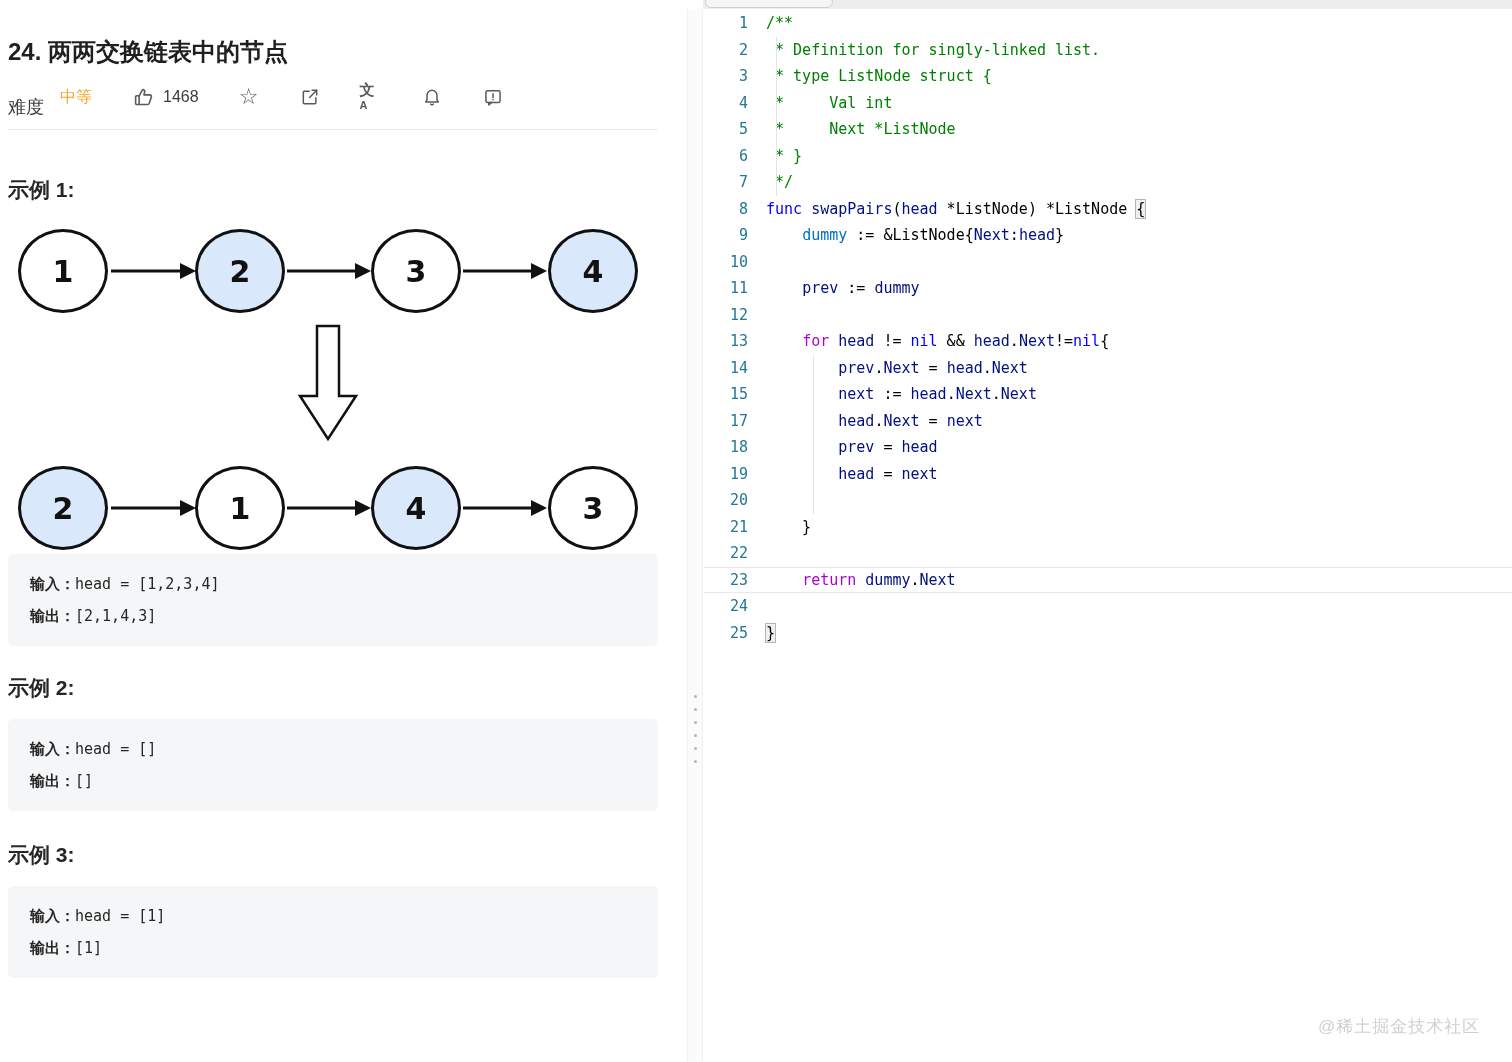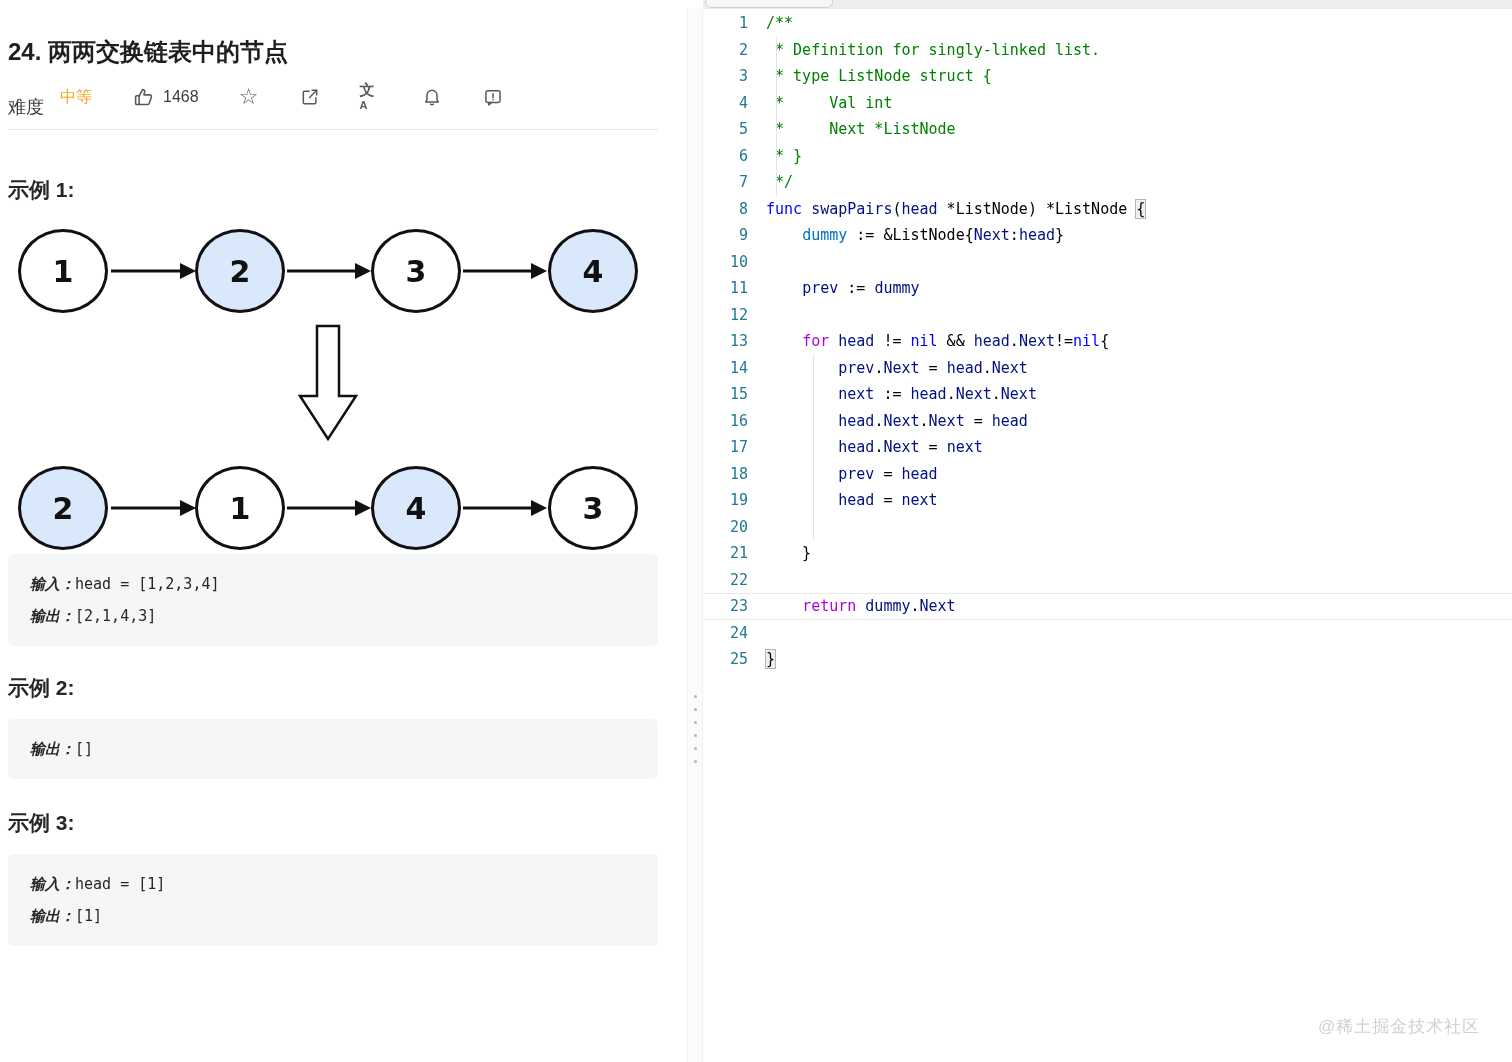--- a/index.html
+++ b/index.html
@@ -45,21 +45,21 @@
     background:#fff; display:flex; align-items:center; justify-content:center;
     font-size:30px; font-weight:bold; color:#111; font-family:"DejaVu Sans",sans-serif;
   }
   .node.blue { background:#dae8fc; }
   
   .example-box {
     width:650px; background:#f5f6f7; border-radius:5px; padding:14px 22px; margin-top:17px;
   }
   .example-box.first { margin-top:0; }
   .io-line { font-size:15px; line-height:32px; color:#262626; white-space:pre; }
-  .io-label { font-weight:bold;font-style:italic; }
+  .io-label { font-weight:bold; }
   .io-value { font-family:"DejaVu Sans Mono","Liberation Mono",monospace; }
   
   .divider {
     position:absolute; left:687px; top:9px; width:16px; height:1053px;
     background:#fbfbfb; border-left:1px solid #f1f1f1; border-right:1px solid #f1f1f1;
   }
   .divider-dots { position:absolute; left:0; top:681px; width:14px; display:flex; flex-direction:column; align-items:center; }
   .divider-dots i { width:3px; height:3px; border-radius:50%; background:#b5b5b5; margin:5px 0; }
   
   .editor { position:absolute; left:704px; top:10px; width:808px; }
@@ -183,20 +183,21 @@
         </div>
     </div>
 
     <div class="example-box first">
       <div class="io-line"><span class="io-label">输入：</span><span class="io-value">head = [1,2,3,4]</span></div>
       <div class="io-line"><span class="io-label">输出：</span><span class="io-value">[2,1,4,3]</span></div>
     </div>
 
     <div class="example-heading eh2">示例 2:</div>
     <div class="example-box">
+      <div class="io-line"><span class="io-label">输入：</span><span class="io-value">head = []</span></div>
       <div class="io-line"><span class="io-label">输出：</span><span class="io-value">[]</span></div>
     </div>
 
     <div class="example-heading eh3">示例 3:</div>
     <div class="example-box">
       <div class="io-line"><span class="io-label">输入：</span><span class="io-value">head = [1]</span></div>
       <div class="io-line"><span class="io-label">输出：</span><span class="io-value">[1]</span></div>
     </div>
 
   </div>
@@ -277,25 +278,20 @@
         <span class="ln">14</span>
         <span class="guide" style="left: 109px;"></span>
         <span class="code"><span class="t-p">        </span><span class="t-v">prev</span><span class="t-p">.</span><span class="t-v">Next</span><span class="t-p"> = </span><span class="t-v">head</span><span class="t-p">.</span><span class="t-v">Next</span></span>
       </div>
       <div class="code-line">
         <span class="ln">15</span>
         <span class="guide" style="left: 109px;"></span>
         <span class="code"><span class="t-p">        </span><span class="t-v">next</span><span class="t-p"> := </span><span class="t-v">head</span><span class="t-p">.</span><span class="t-v">Next</span><span class="t-p">.</span><span class="t-v">Next</span></span>
       </div>
       <div class="code-line">
-        <span class="ln">16</span>
-        <span class="guide" style="left: 109px;"></span>
-        <span class="code"><span class="t-p">        </span><span class="t-v">head</span><span class="t-p">.</span><span class="t-v">Next</span><span class="t-p">.</span><span class="t-v">Next</span><span class="t-p"> = </span><span class="t-v">head</span></span>
-      </div>
-      <div class="code-line">
         <span class="ln">17</span>
         <span class="guide" style="left: 109px;"></span>
         <span class="code"><span class="t-p">        </span><span class="t-v">head</span><span class="t-p">.</span><span class="t-v">Next</span><span class="t-p"> = </span><span class="t-v">next</span></span>
       </div>
       <div class="code-line">
         <span class="ln">18</span>
         <span class="guide" style="left: 109px;"></span>
         <span class="code"><span class="t-p">        </span><span class="t-v">prev</span><span class="t-p"> = </span><span class="t-v">head</span></span>
       </div>
       <div class="code-line">

